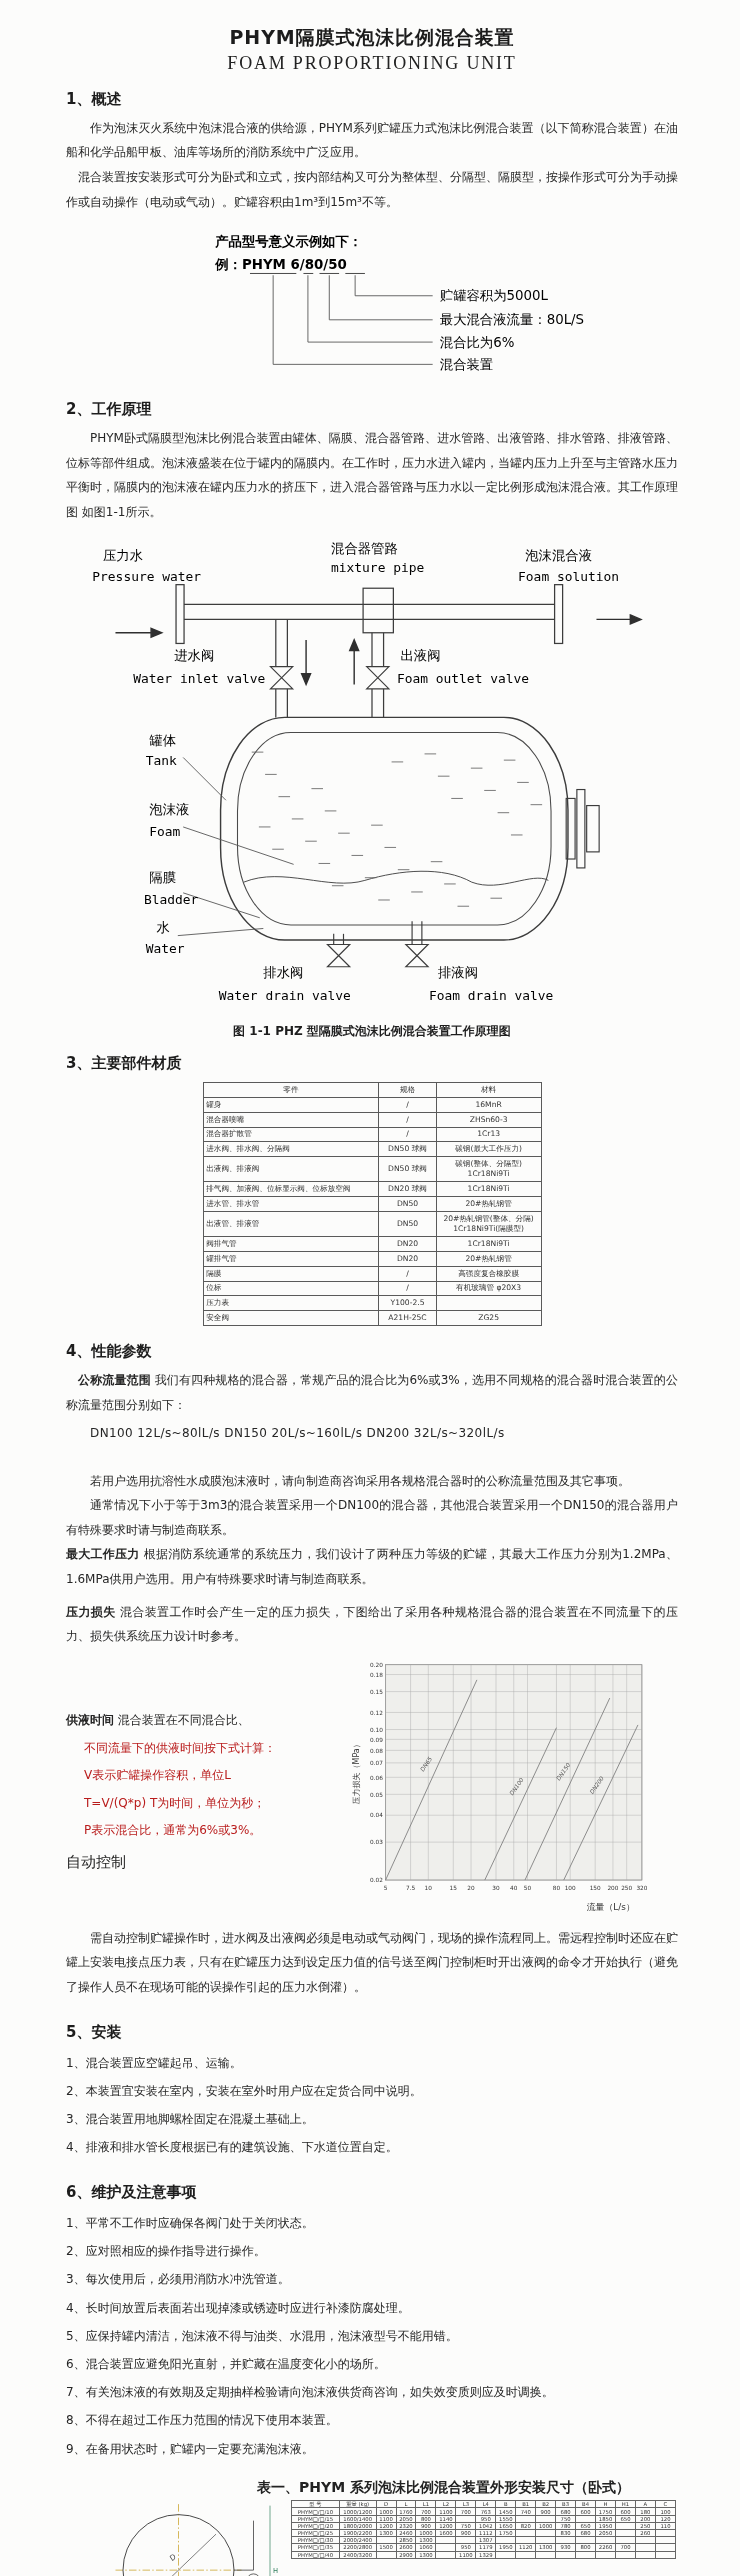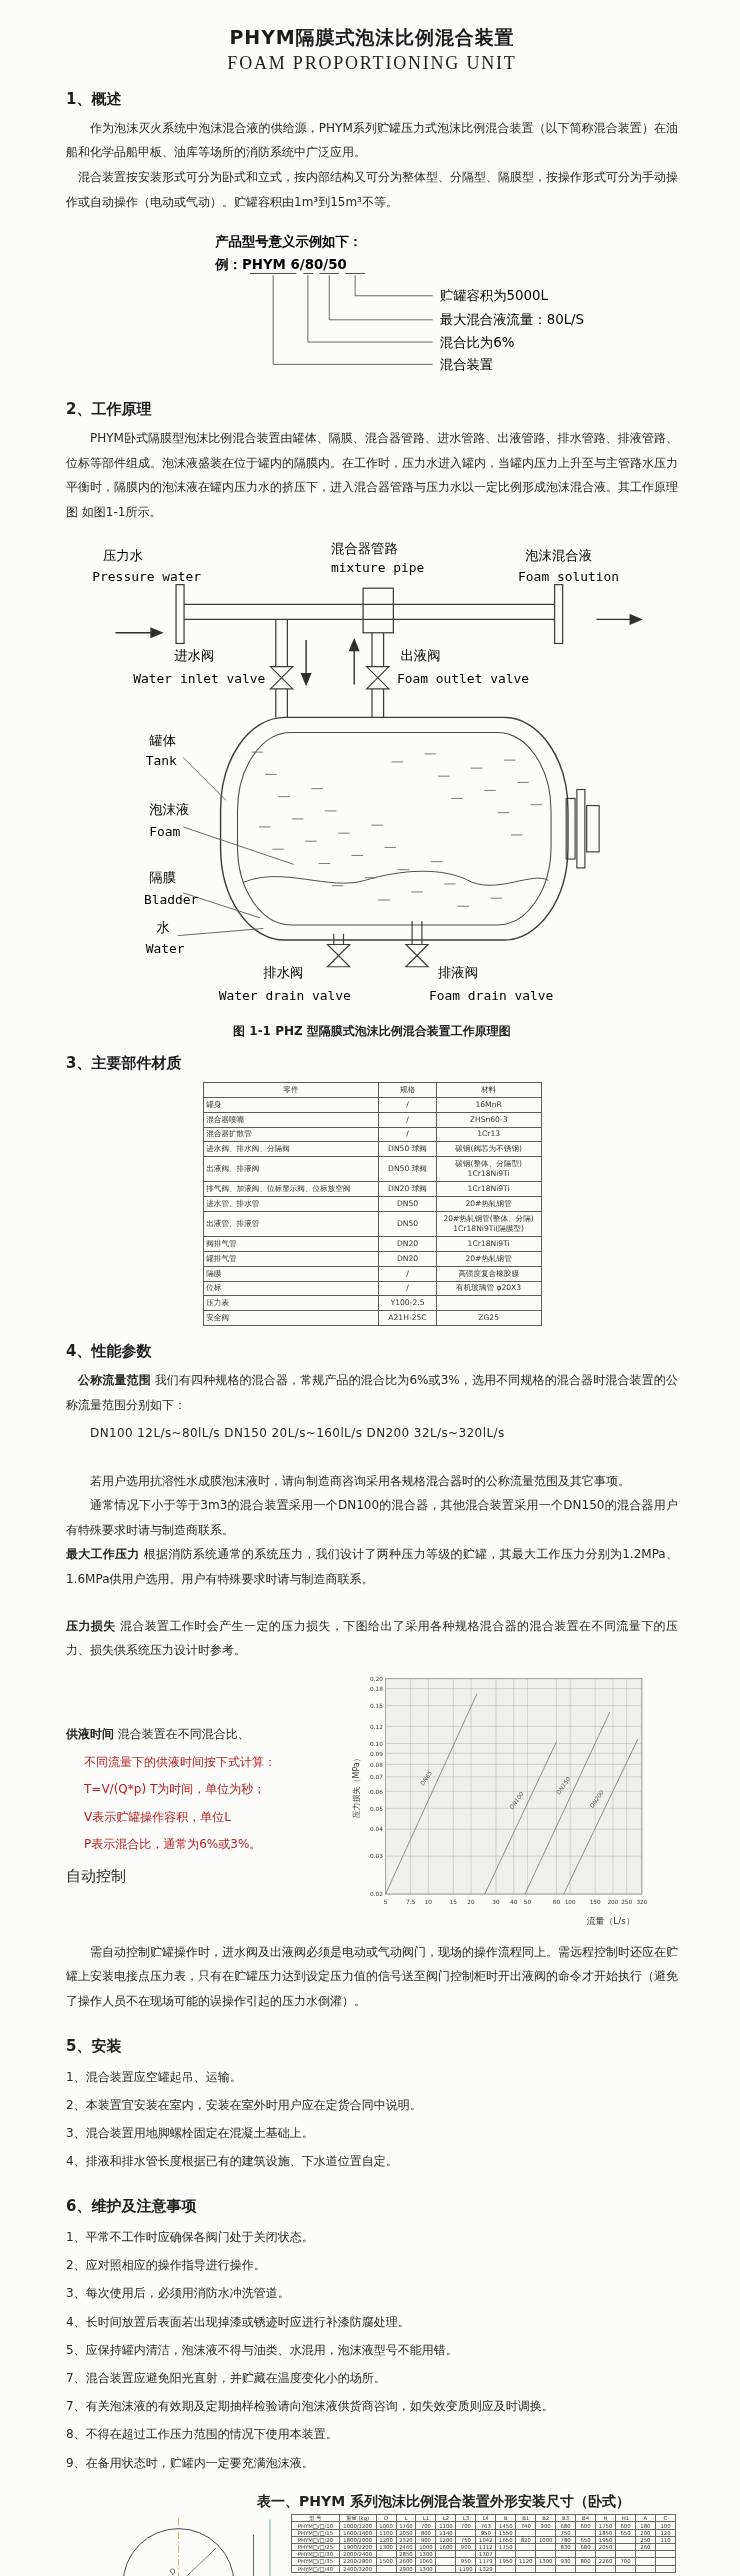--- a/index.html
+++ b/index.html
@@ -249,21 +249,21 @@
               <td>ZHSn60-3</td>
             </tr>
             <tr>
               <td>混合器扩散管</td>
               <td>/</td>
               <td>1Cr13</td>
             </tr>
             <tr>
               <td>进水阀、排水阀、分隔阀</td>
               <td>DN50 球阀</td>
-              <td>碳钢(阀芯为不锈钢)</td>
+              <td>碳钢(最大工作压力)</td>
             </tr>
             <tr>
               <td>出液阀、排液阀</td>
               <td>DN50 球阀</td>
               <td>碳钢(整体、分隔型) 1Cr18Ni9Ti</td>
             </tr>
             <tr>
               <td>排气阀、加液阀、位标显示阀、位标放空阀</td>
               <td>DN20 球阀</td>
               <td>1Cr18Ni9Ti</td>
@@ -312,29 +312,29 @@
         </table>
   </section>
 
   <section>
     <h2>4、性能参数</h2>
     <p class="ind1"><span class="lead">公称流量范围</span><span>  我们有四种规格的混合器，常规产品的混合比为6%或3%，选用不同规格的混合器时混合装置的公称流量范围分别如下：</span></p>
     <p class="flow-line">DN100  12L/s~80lL/s    DN150  20L/s~160lL/s    DN200  32L/s~320lL/s</p>
     <p class="ind2" style="margin-top:23px;">若用户选用抗溶性水成膜泡沫液时，请向制造商咨询采用各规格混合器时的公称流量范围及其它事项。</p>
     <p class="ind2">通常情况下小于等于3m3的混合装置采用一个DN100的混合器，其他混合装置采用一个DN150的混合器用户有特殊要求时请与制造商联系。</p>
     <p><span class="lead">最大工作压力</span><span> 根据消防系统通常的系统压力，我们设计了两种压力等级的贮罐，其最大工作压力分别为1.2MPa、1.6MPa供用户选用。用户有特殊要求时请与制造商联系。</span></p>
-    <p style="margin-top:22px;"><span class="lead">压力损失</span><span>  混合装置工作时会产生一定的压力损失，下图给出了采用各种规格混合器的混合装置在不同流量下的压力、损失供系统压力设计时参考。</span></p>
+    <p style="margin-top:8px;"><span class="lead">压力损失</span><span>  混合装置工作时会产生一定的压力损失，下图给出了采用各种规格混合器的混合装置在不同流量下的压力、损失供系统压力设计时参考。</span></p>
 
     <div class="perf-cols">
       <div class="perf-left">
         <div class="lead-line"><span class="lead">供液时间</span><span>  混合装置在不同混合比、</span></div>
         <div>
               <div class="li">不同流量下的供液时间按下式计算：</div>
+              <div class="li">V表示贮罐操作容积，单位L</div>
               <div class="li">T=V/(Q*p)    T为时间，单位为秒；</div>
-              <div class="li">V表示贮罐操作容积，单位L</div>
               <div class="li">P表示混合比，通常为6%或3%。</div>
             </div>
         <div class="auto-h lead" style="font-weight:400;">自动控制</div>
       </div>
       <div class="perf-right">
         <div id="loss-chart"><svg width="303" height="267" viewBox="0 0 340 300">
                 <rect x="42" y="12" width="288" height="242" fill="#efefec" stroke="#777" stroke-width="0.8"></rect>
                 <line x1="42" y1="12" x2="42" y2="254" stroke="#aaa" stroke-width="0.5"></line>
                 <text x="42" y="265" font-size="6.5" fill="#333" text-anchor="middle">5</text>
                 <line x1="70.07820003461549" y1="12" x2="70.07820003461549" y2="254" stroke="#aaa" stroke-width="0.5"></line>
@@ -416,21 +416,21 @@
   </section>
 
   <section>
     <h2 style="margin-top:21.4px;">6、维护及注意事项</h2>
     <div class="num-list">
           <div class="li">1、平常不工作时应确保各阀门处于关闭状态。</div>
           <div class="li">2、应对照相应的操作指导进行操作。</div>
           <div class="li">3、每次使用后，必须用消防水冲洗管道。</div>
           <div class="li">4、长时间放置后表面若出现掉漆或锈迹时应进行补漆防腐处理。</div>
           <div class="li">5、应保持罐内清洁，泡沫液不得与油类、水混用，泡沫液型号不能用错。</div>
-          <div class="li">7、混合装置应避免阳光直射，并贮藏在温度变化小的场所。</div>
+          <div class="li">6、混合装置应避免阳光直射，并贮藏在温度变化小的场所。</div>
           <div class="li">7、有关泡沫液的有效期及定期抽样检验请向泡沫液供货商咨询，如失效变质则应及时调换。</div>
           <div class="li">8、不得在超过工作压力范围的情况下使用本装置。</div>
           <div class="li">9、在备用状态时，贮罐内一定要充满泡沫液。</div>
         </div>
   </section>
 
   <section>
     <div class="tcaption cap1">表一、PHYM 系列泡沫比例混合装置外形安装尺寸（卧式）</div>
     <div class="dim-block">
       <svg width="225" height="184" viewBox="0 0 300 245">

